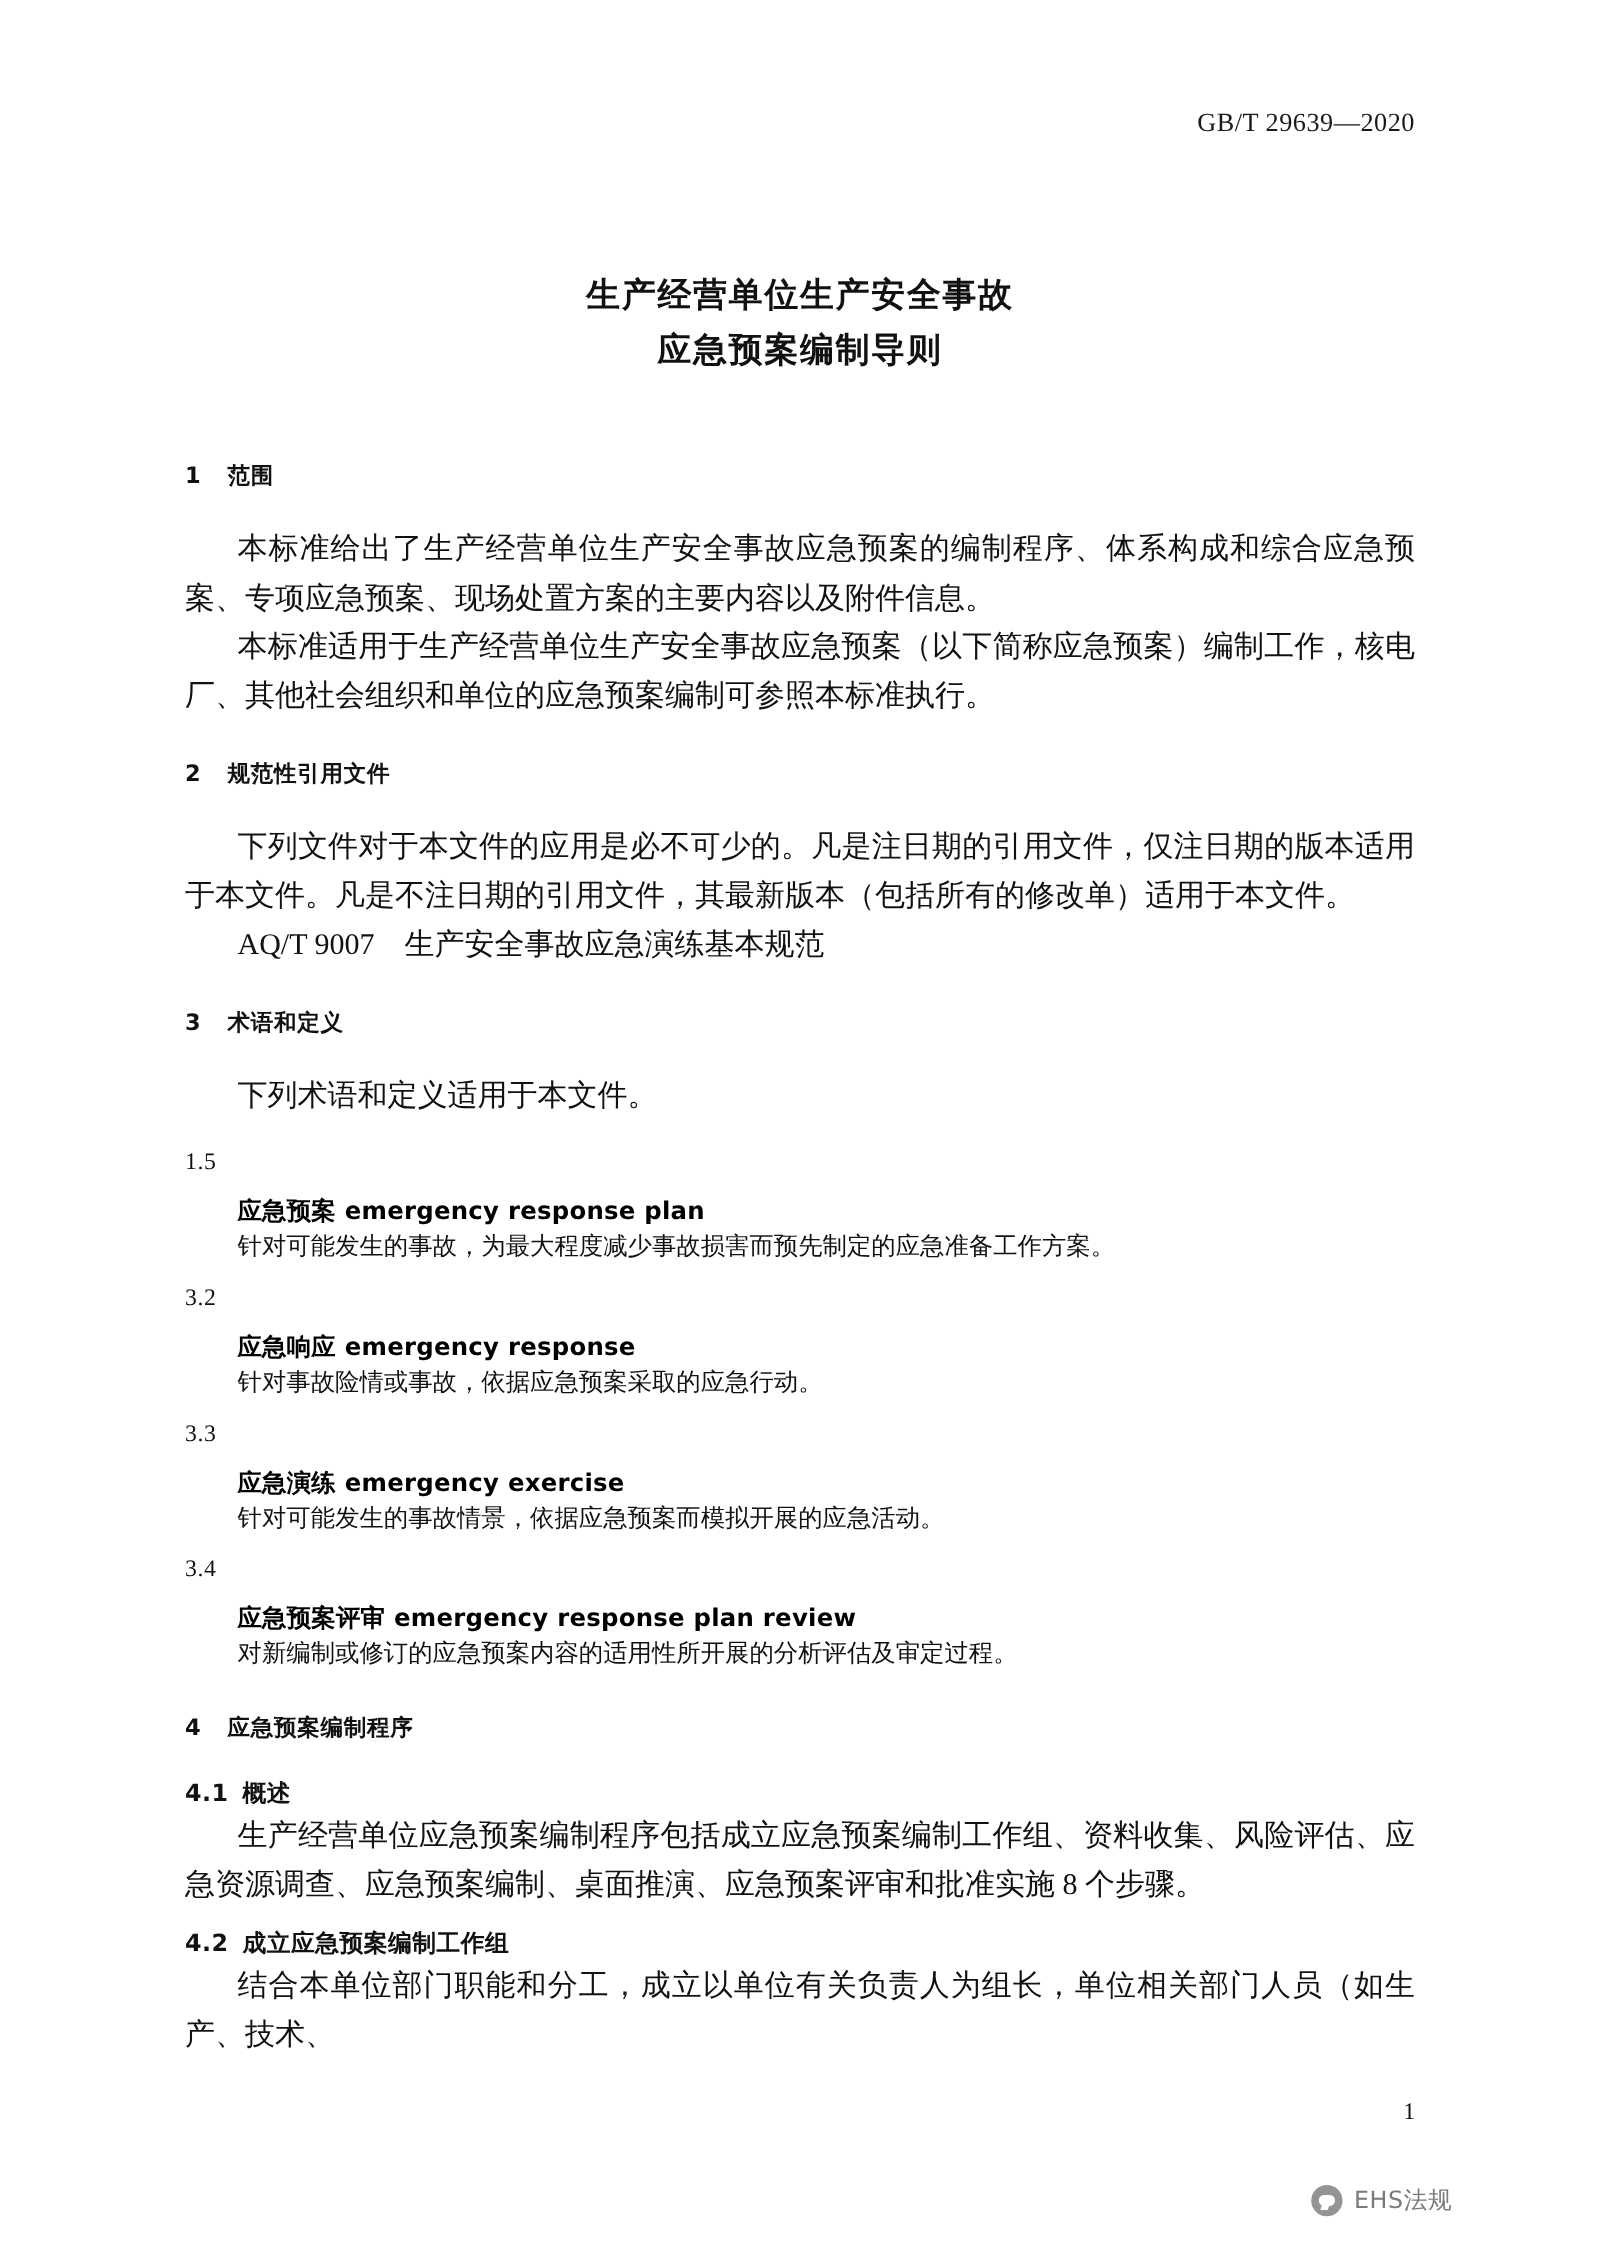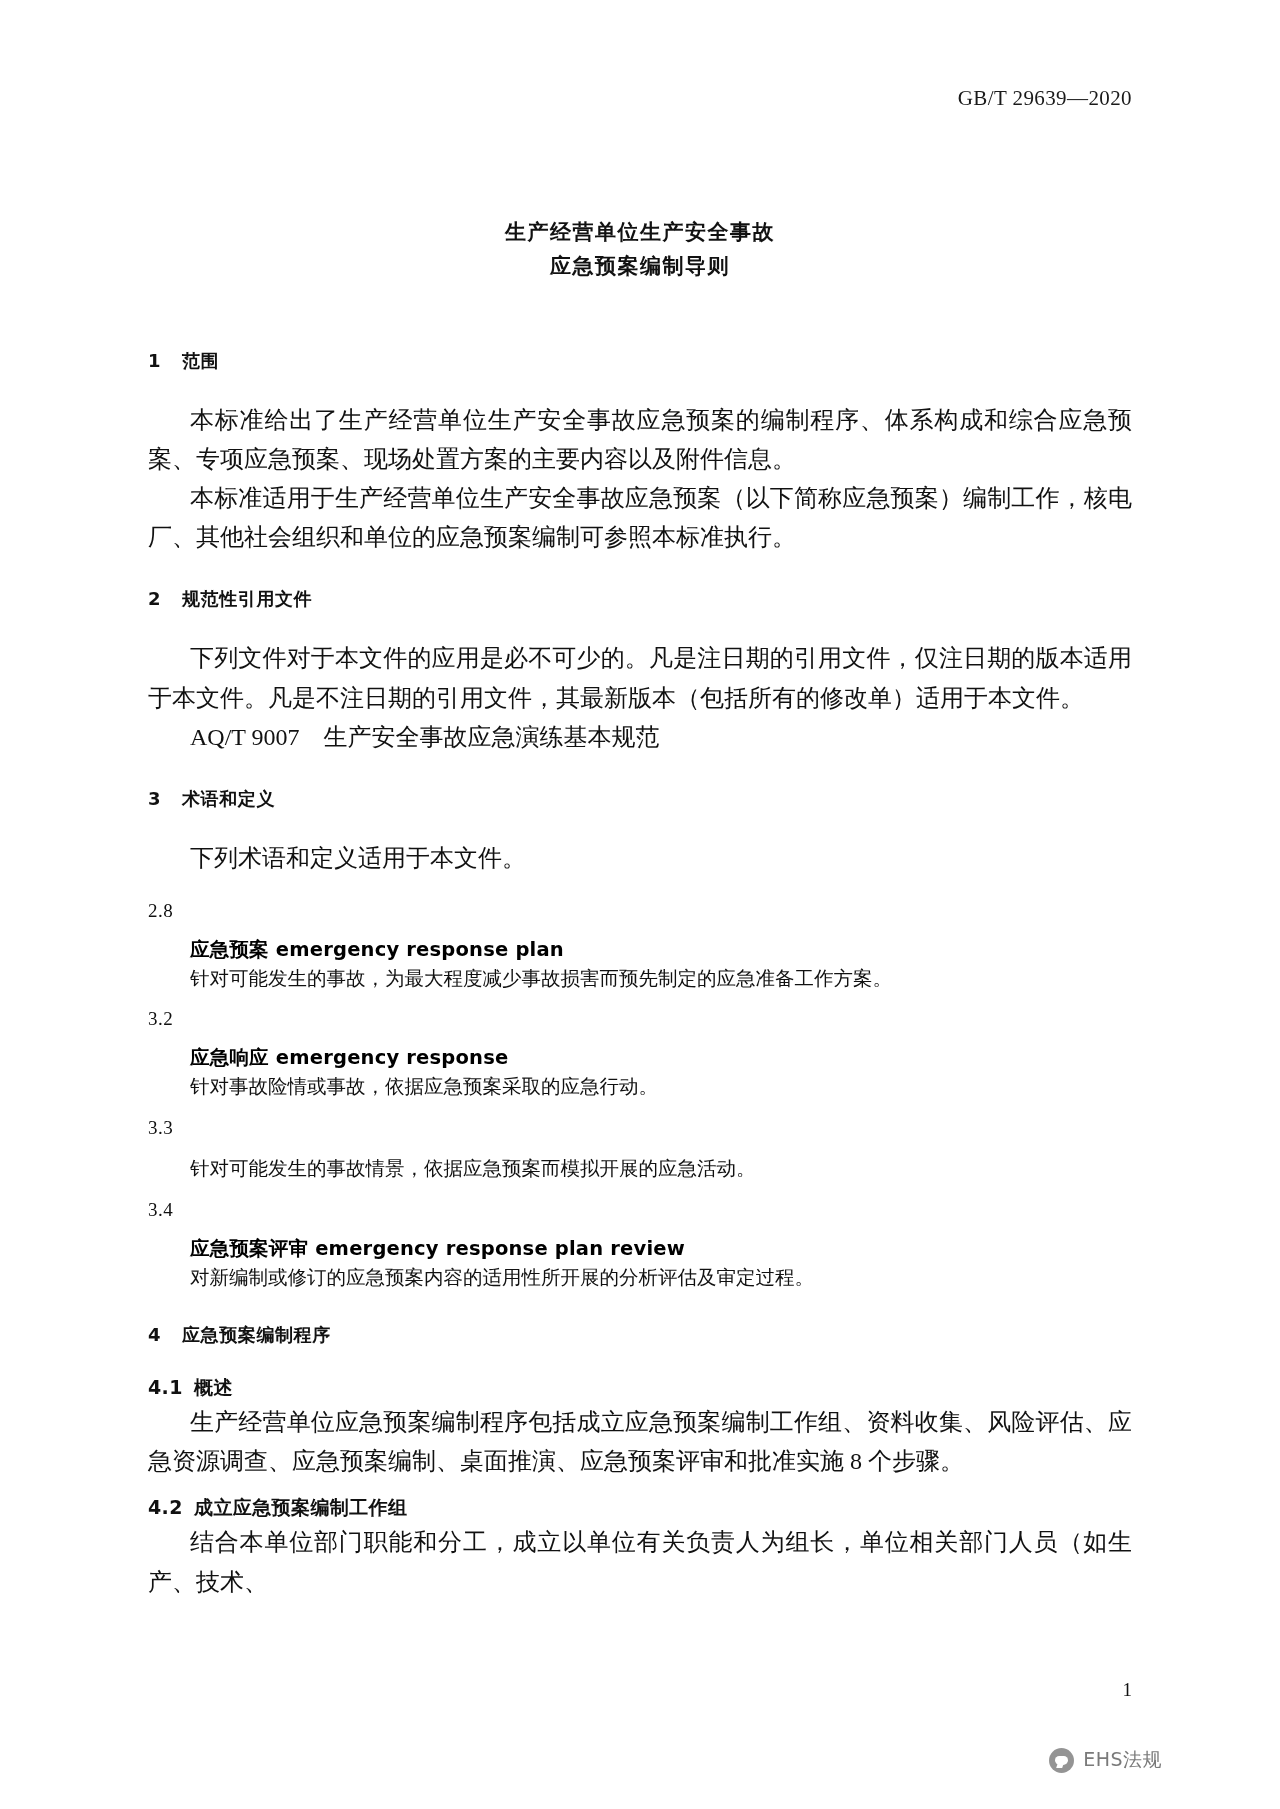--- a/index.html
+++ b/index.html
@@ -30,21 +30,21 @@
     letter-spacing: 0.4px;
     font-family: "Liberation Serif", serif;
     color: #1a1a1a;
     margin-bottom: 104px;
   }
   
   .doc-title {
     text-align: center;
     font-family: "DejaVu Sans", "Liberation Sans", sans-serif;
     font-weight: bold;
-    font-size: 21px;
+    font-size: 27px;
     line-height: 1.62;
     letter-spacing: 1.5px;
     color: #111;
     margin: 0 0 66px 0;
   }
   .doc-title .line { display: block; }
   
   h2.sec {
     font-family: "DejaVu Sans", "Liberation Sans", sans-serif;
     font-weight: bold;
@@ -177,36 +177,37 @@
   <div class="gap-l"></div>
 
   <h2 class="sec">
     <span class="num">3</span><span>术语和定义</span>
   </h2>
   <div class="gap-m"></div>
   <p class="body indent">下列术语和定义适用于本文件。</p>
 
   <div class="gap-m"></div>
 
-  <p class="term-num">2.8</p>
+  <p class="term-num">1.5</p>
   <div class="gap-s"></div>
   <p class="term-title">应急预案 emergency response plan</p>
   <p class="term-def">针对可能发生的事故，为最大程度减少事故损害而预先制定的应急准备工作方案。</p>
 
   <div class="gap-s"></div>
 
   <p class="term-num">3.2</p>
   <div class="gap-s"></div>
   <p class="term-title">应急响应 emergency response</p>
   <p class="term-def">针对事故险情或事故，依据应急预案采取的应急行动。</p>
 
   <div class="gap-s"></div>
 
   <p class="term-num">3.3</p>
   <div class="gap-s"></div>
+  <p class="term-title">应急演练 emergency exercise</p>
   <p class="term-def">针对可能发生的事故情景，依据应急预案而模拟开展的应急活动。</p>
 
   <div class="gap-s"></div>
 
   <p class="term-num">3.4</p>
   <div class="gap-s"></div>
   <p class="term-title">应急预案评审 emergency response plan review</p>
   <p class="term-def">对新编制或修订的应急预案内容的适用性所开展的分析评估及审定过程。</p>
 
   <div class="gap-l"></div>

